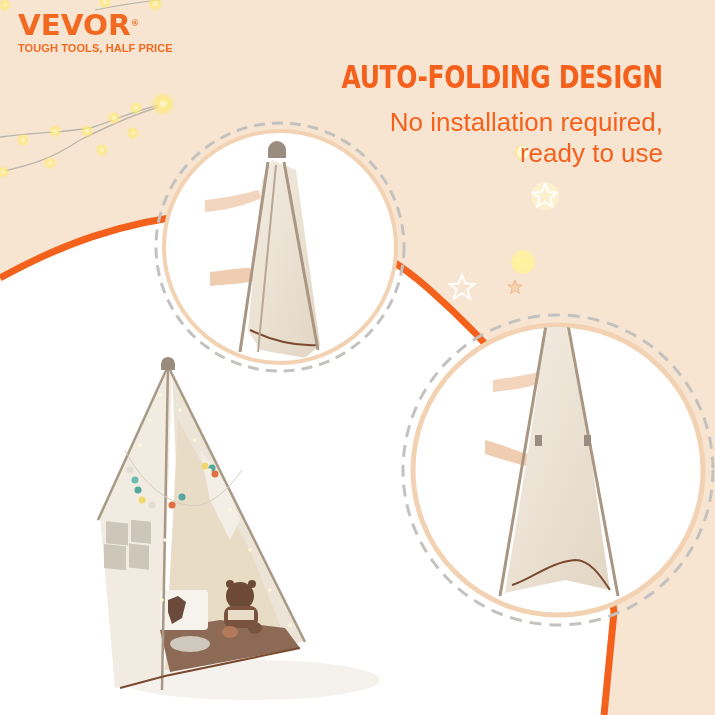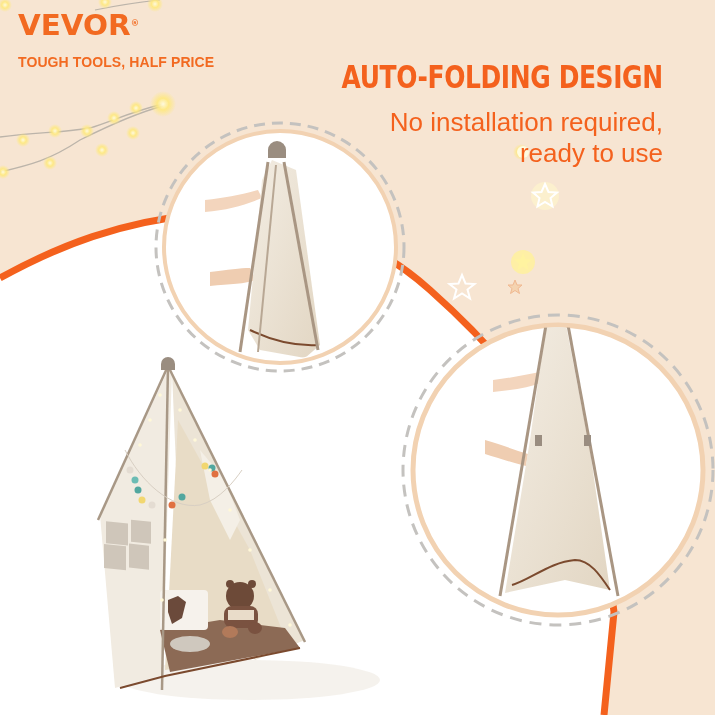--- a/index.html
+++ b/index.html
@@ -2,21 +2,21 @@
 <html><head>
 <meta charset="utf-8">
 <style>
   html, body { margin:0; padding:0; }
   body { width:715px; height:715px; overflow:hidden; background:#f7e5d2; position:relative; font-family:"Liberation Sans", sans-serif; }
   .stage { position:absolute; left:0; top:0; width:689px; height:715px; }
   svg.bg { position:absolute; left:0; top:0; }
   .logo { position:absolute; left:18px; top:12px; }
   .logo-main { font-family:"DejaVu Sans", sans-serif; font-weight:bold; font-size:28px; letter-spacing:0px; color:#f26a21; line-height:28px; transform:scaleX(1.05); transform-origin:left; }
   .logo-main sup { font-size:8px; vertical-align:top; position:relative; top:-2px; }
-  .logo-tag { font-family:"Liberation Sans", sans-serif; font-weight:bold; font-size:14px; color:#f26a21; margin-top:14px; letter-spacing:0.1px; }
+  .logo-tag { font-family:"Liberation Sans", sans-serif; font-weight:bold; font-size:11px; color:#f26a21; margin-top:2px; letter-spacing:0.1px; }
   .headline { position:absolute; right:26px; top:58px; font-family:"DejaVu Sans", sans-serif; font-weight:bold; font-size:32px; color:#f4611d; letter-spacing:-0.5px; transform:scaleX(0.78); transform-origin:right; white-space:nowrap; }
   .sub1, .sub2 { position:absolute; right:26px; font-family:"Liberation Sans", sans-serif; font-size:26px; color:#f4611d; white-space:nowrap; }
   .sub1 { top:107px;text-align:center; }
   .sub2 { top:138px;text-align:right; }
 </style>
 </head>
 <body>
 
 <div class="stage">
 

